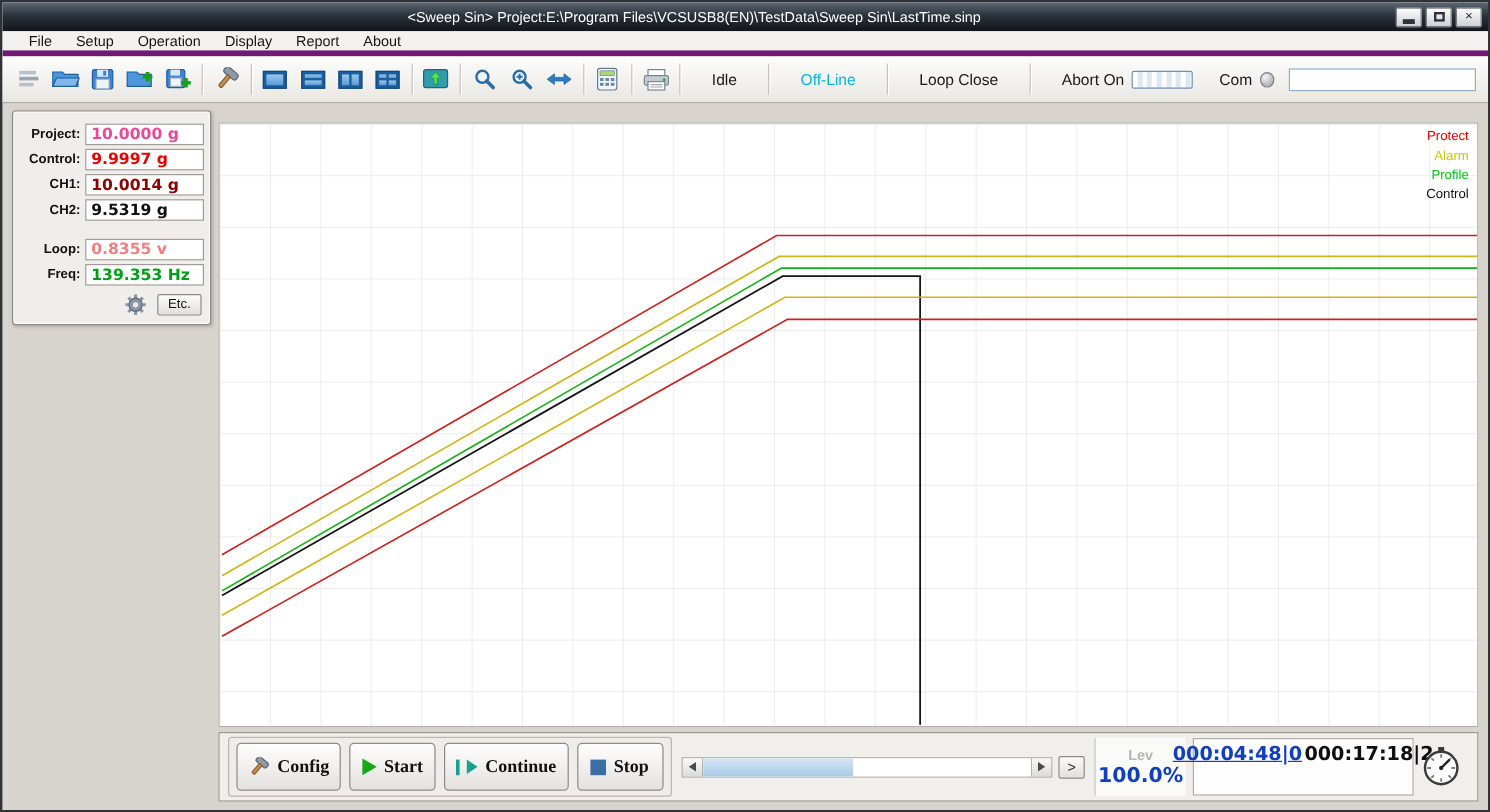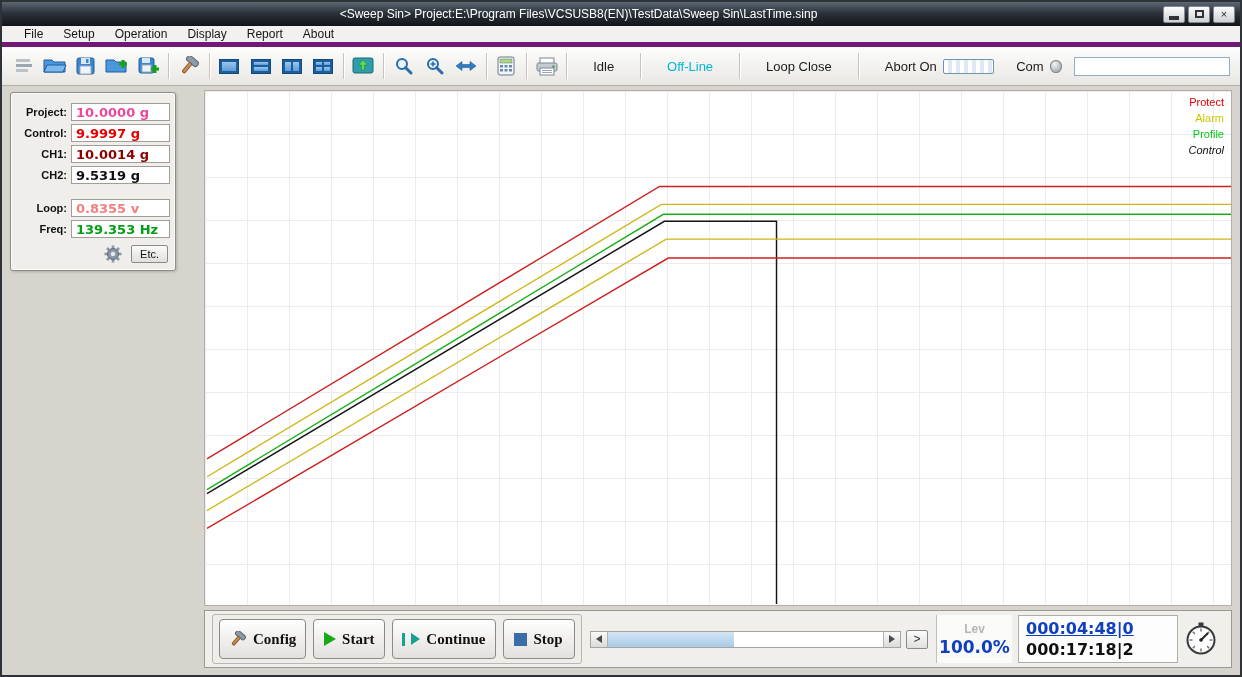--- a/index.html
+++ b/index.html
@@ -75,21 +75,21 @@
     flex:1; background:#fff; border:1px solid #a09c96; height:18px;
     font-size:13px; font-weight:bold; padding:1px 4px; line-height:15px;
     font-family:"DejaVu Sans", sans-serif; white-space:nowrap; overflow:hidden;
   }
   .gap { height:9px; }
   .etcrow { display:flex; align-items:center; justify-content:flex-end; gap:8px; margin-top:6px; padding-right:2px; }
   .etcbtn {
     border:1px solid #8a8a8a; border-radius:2px; background:linear-gradient(#fbfbfb,#e0dfdc);
     font-size:11px; padding:2px 8px; color:#111;
   }
-  .rightcol { flex:1; display:flex; flex-direction:column; padding:4px 8px 0 0; min-width:0;margin-left:22px; }
+  .rightcol { flex:1; display:flex; flex-direction:column; padding:16px 8px 0 0; min-width:0; }
   
   .chartwrap {
     flex:1; position:relative; border:1px solid #b2afa8; background-color:#fff;
     background-image:
       linear-gradient(#ececec 1px, transparent 1px),
       linear-gradient(90deg, #ececec 1px, transparent 1px);
     background-size:42px 43px;
     min-height:0;
   }
   .chartwrap svg { position:absolute; inset:0; width:100%; height:100%; }
@@ -144,22 +144,22 @@
     display:flex; align-items:center; justify-content:center; font-size:12px; color:#333;
   }
   .infogroup { display:flex; align-items:stretch; height:48px; }
   .levcell {
     width:76px; display:flex; flex-direction:column; justify-content:center; align-items:center;
     border-left:1px solid #c2bfb8; background:#fafaf9; gap:1px;
   }
   .lev { color:#b5b5b5; font-weight:bold; font-size:12px; }
   .levval { color:#1040c0; font-weight:bold; font-size:17px; font-family:"DejaVu Sans", sans-serif; }
   .timecell {
-    width:160px; border:1px solid #b0ada7; background:#fdfdfd; margin-left:6px;
-    display:flex; flex-direction:column; justify-content:center; padding:2px 7px; gap:2px;
+    width:184px; border:1px solid #b0ada7; background:#fdfdfd; margin-left:6px;
+    display:flex; flex-direction:row; justify-content:center; padding:2px 7px; gap:2px;
   }
   .t1 { color:#1040c0; font-weight:bold; font-size:16px; text-decoration:underline; font-family:"DejaVu Sans", sans-serif; white-space:nowrap; }
   .t2 { color:#101010; font-weight:bold; font-size:16px; font-family:"DejaVu Sans", sans-serif; white-space:nowrap; }
   .clockcell { width:46px; display:flex; align-items:center; justify-content:center; }
 </style>
 </head>
 <body>
 
 <div class="window">
 
@@ -394,21 +394,21 @@
             <polyline points="2,388 468,114 1052,114" fill="none" stroke="#cfb618" stroke-width="1.4"></polyline>
             <polyline points="2,401 470,124 1052,124" fill="none" stroke="#18b018" stroke-width="1.4"></polyline>
             <polyline points="2,405 471,131 586,131 586,516" fill="none" stroke="#151515" stroke-width="1.5"></polyline>
             <polyline points="2,422 473,149 1052,149" fill="none" stroke="#cfb618" stroke-width="1.4"></polyline>
             <polyline points="2,440 475,168 1052,168" fill="none" stroke="#cc2020" stroke-width="1.4"></polyline>
           </svg>
         <div class="legend">
           <div style="color: rgb(230, 0, 0);">Protect</div>
           <div style="color: rgb(200, 200, 0);">Alarm</div>
           <div style="color: rgb(0, 200, 20);">Profile</div>
-          <div style="color: rgb(16, 16, 16); font-style: italic;">Control</div>
+          <div style="color: rgb(16, 16, 16);">Control</div>
         </div>
       </div>
 
       <div class="bottombar">
         <div class="btnpanel">
           <button class="cbtn">
             <svg width="18" height="17">
                 <g transform="rotate(40 9 8)">
                   <rect x="3" y="1" width="11" height="5" rx="2" fill="#8e9aa6" stroke="#5c6670"></rect>
                   <rect x="7.3" y="5.5" width="2.8" height="10" rx="1" fill="#c89058" stroke="#8a5c28"></rect>

